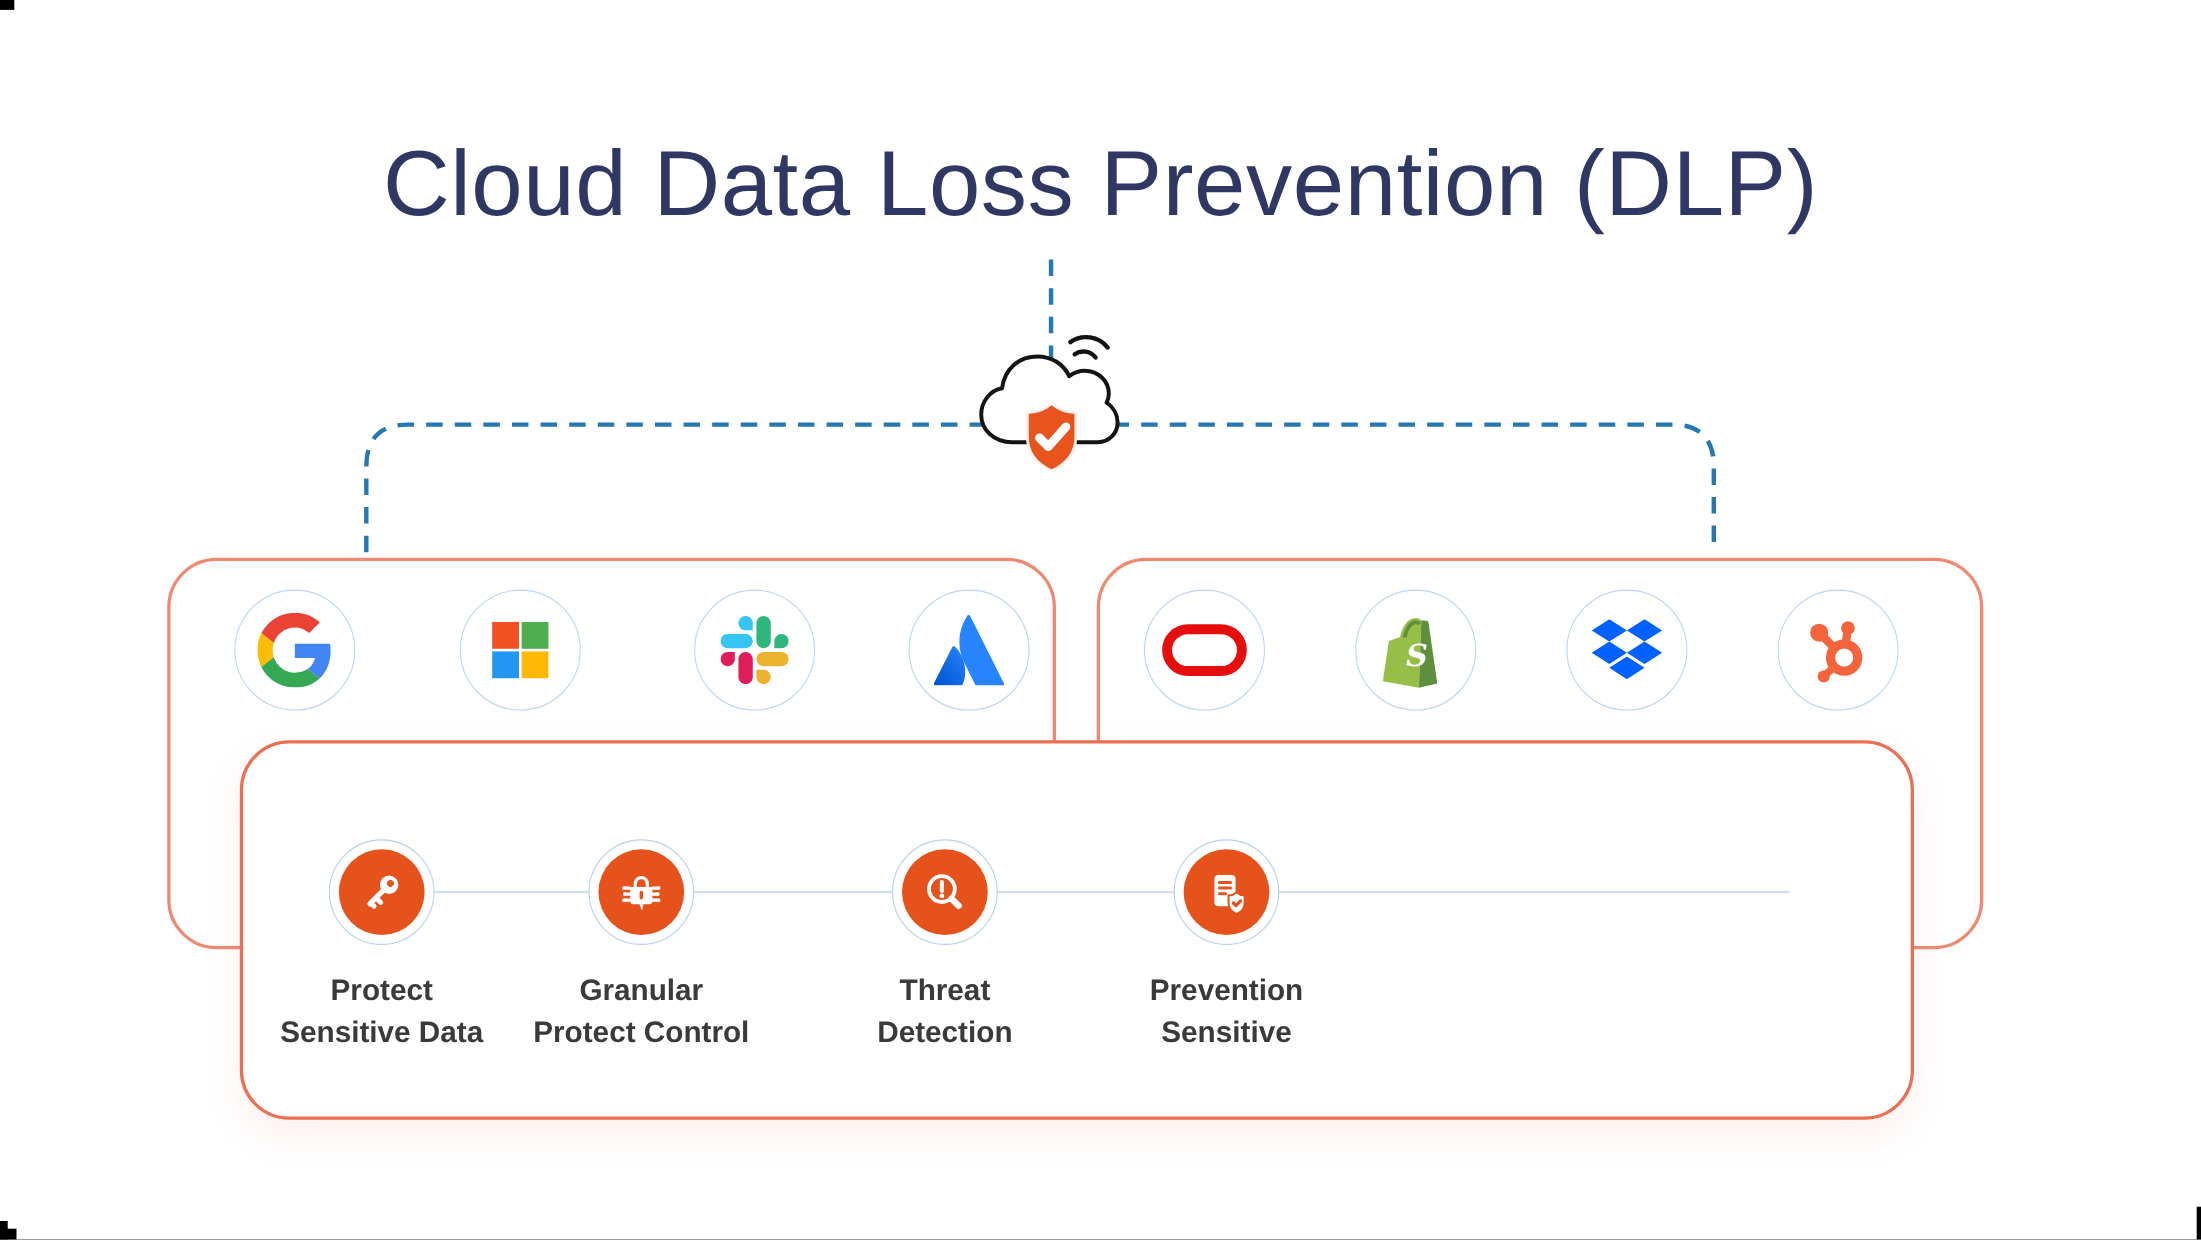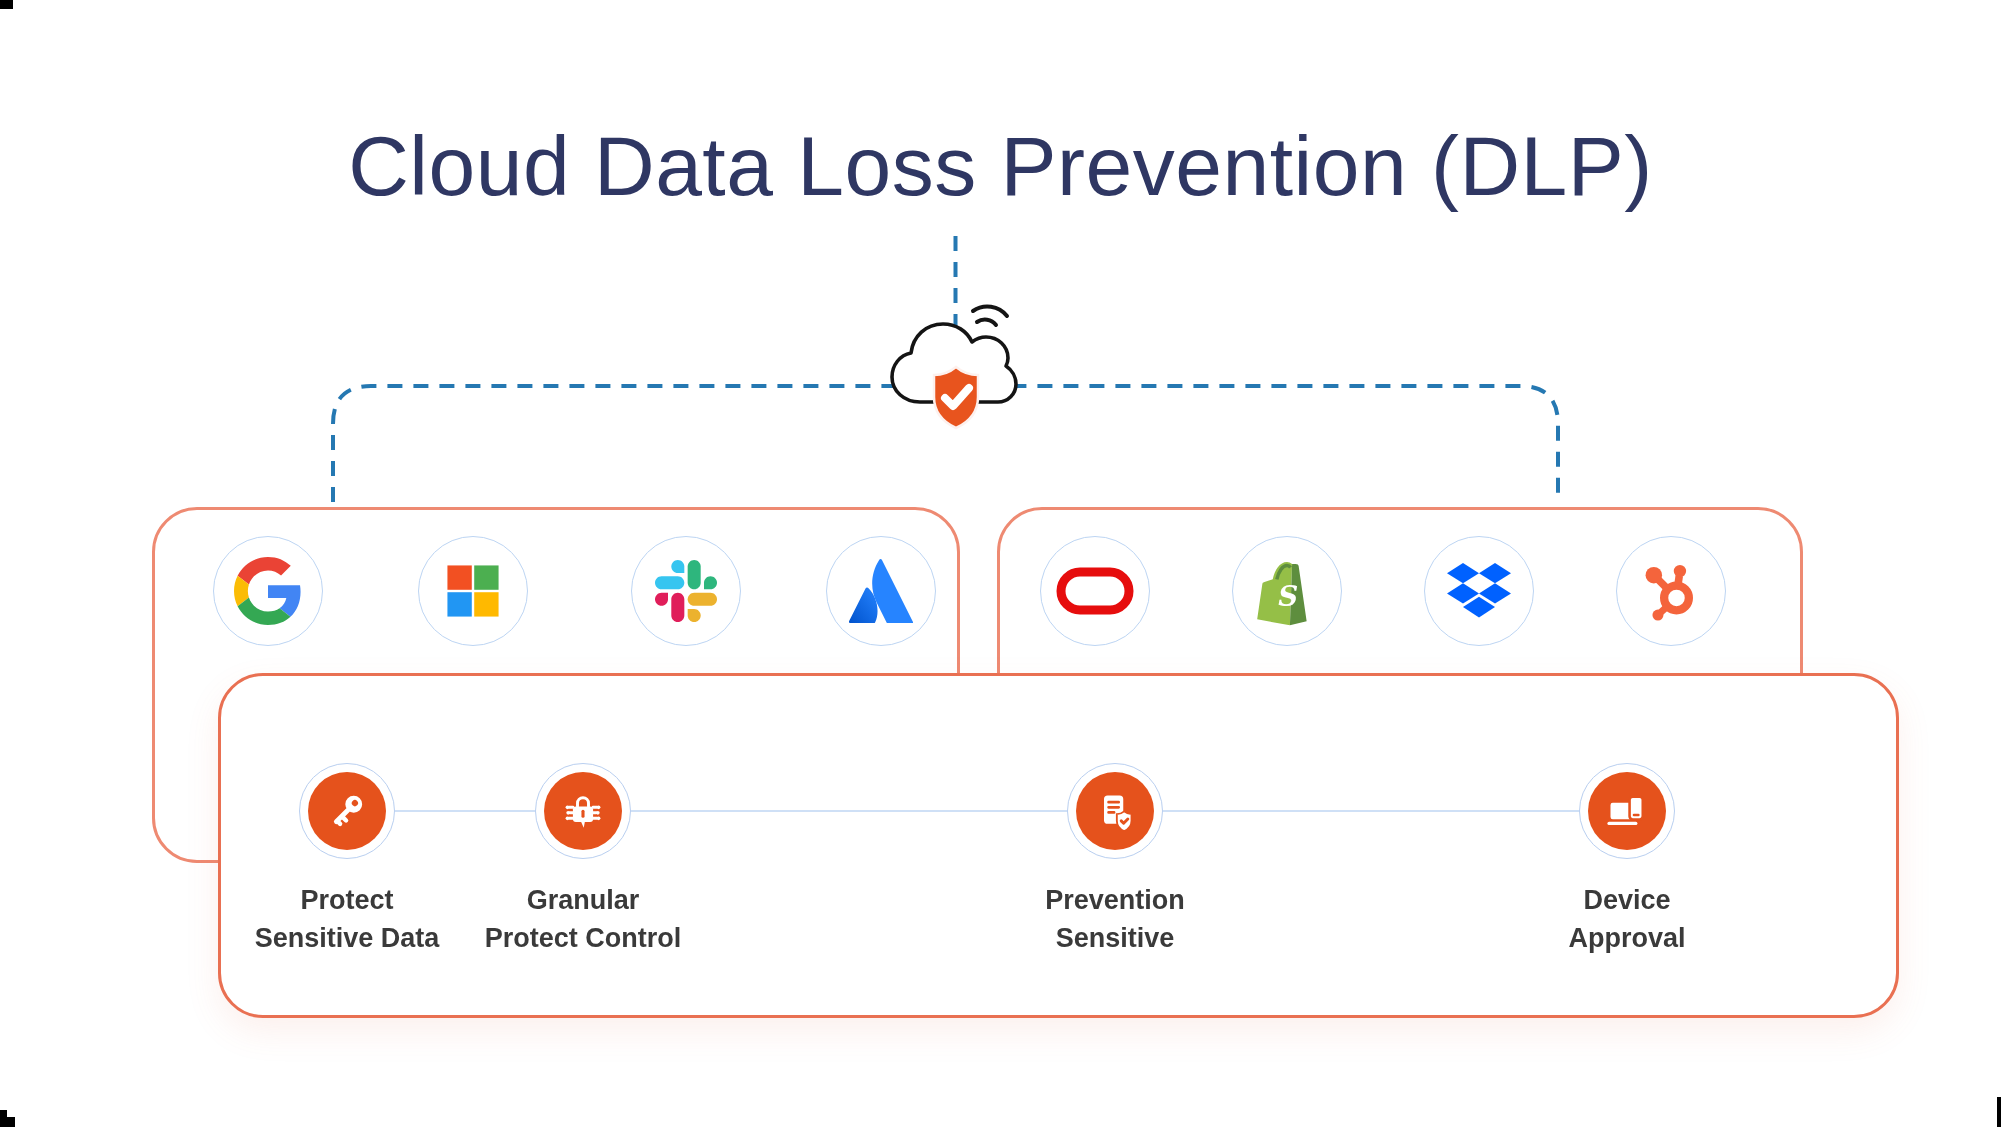--- a/index.html
+++ b/index.html
@@ -23,21 +23,21 @@
   }
   .box-left{left:152px;top:507px;width:808px;height:356px;}
   .box-right{left:997px;top:507px;width:806px;height:356px;}
   .logo-circle{
     position:absolute;top:26px;width:110px;height:110px;border-radius:50%;
     background:#ffffff;border:1.5px solid #BDD5F3;box-sizing:border-box;
     display:flex;align-items:center;justify-content:center;
   }
   
   .feature-box{
-    position:absolute;left:218px;top:673px;width:1681px;height:345px;
+    position:absolute;left:218px;top:673px;width:1522px;height:345px;
     background:#ffffff;border:3px solid #E97052;border-radius:45px;
     z-index:5;box-sizing:border-box;
     box-shadow:0 14px 34px rgba(222,110,80,0.10);
   }
   .feature-connector{
     position:absolute;left:126px;top:134px;width:1280px;height:2px;
     background:#CFE0F6;z-index:1;
   }
   .feature{
     position:absolute;top:87px;width:260px;margin-left:-130px;
@@ -215,50 +215,50 @@
           <path d="M11 18 h2 l-.6 3.2 z" fill="#fff"></path>
         </svg>
       </div>
         </div>
       <div class="feature-label">
         <span>Granular</span><br>
         <span>Protect Control</span>
       </div>
     </div>
 
+    <div class="feature" style="left:638px">
+      <div class="feature-ring">
+          <div class="feature-dot">
+        <svg width="44" height="44" viewBox="0 0 24 24">
+          <circle cx="10.5" cy="10.5" r="6.4" fill="none" stroke="#fff" stroke-width="1.9"></circle>
+          <path d="M15.3 15.3 L18.8 18.8" stroke="#fff" stroke-width="3.2" stroke-linecap="round"></path>
+          <path d="M10.5 7 v4.4" stroke="#fff" stroke-width="2" stroke-linecap="round"></path>
+          <circle cx="10.5" cy="13.9" r="1.2" fill="#fff"></circle>
+        </svg>
+      </div>
+        </div>
+      <div class="feature-label">
+        <span>Threat</span><br>
+        <span>Detection</span>
+      </div>
+    </div>
 
     <div class="feature" style="left:894px">
       <div class="feature-ring">
           <div class="feature-dot">
         <svg width="44" height="44" viewBox="0 0 24 24">
           <rect x="6" y="3.5" width="10.5" height="15.5" rx="2" fill="#fff"></rect>
           <path d="M8.5 7.2 h5.5 M8.5 10 h5.5 M8.5 12.8 h3" stroke="#E5521C" stroke-width="1.5" stroke-linecap="round"></path>
           <path d="M17 12.2 c1.2 1 2.6 1.5 4 1.5 v3.6 c0 2.8-1.8 4.7-4 5.6 -2.2-.9-4-2.8-4-5.6 v-3.6 c1.4 0 2.8-.5 4-1.5 z" fill="#fff" stroke="#E5521C" stroke-width="1"></path>
           <path d="M15.4 17.4 l1.3 1.3 2.3-2.3" stroke="#E5521C" stroke-width="1.6" fill="none" stroke-linecap="round" stroke-linejoin="round"></path>
         </svg>
       </div>
         </div>
       <div class="feature-label">
         <span>Prevention</span><br>
         <span>Sensitive</span>
       </div>
     </div>
 
 
-    <div class="feature" style="left:1406px">
-      <div class="feature-ring">
-          <div class="feature-dot">
-        <svg width="44" height="44" viewBox="0 0 24 24">
-          <rect x="3" y="7.5" width="12.5" height="9" rx="1.2" fill="#fff"></rect>
-          <path d="M2.2 18.8 h14.6" stroke="#fff" stroke-width="1.8" stroke-linecap="round"></path>
-          <rect x="13.4" y="4.2" width="7.2" height="12.4" rx="1.7" fill="#fff" stroke="#E5521C" stroke-width="1.4"></rect>
-          <path d="M15.8 14.2 h2.4" stroke="#E5521C" stroke-width="1.4" stroke-linecap="round"></path>
-        </svg>
-      </div>
-        </div>
-      <div class="feature-label">
-        <span>Device</span><br>
-        <span>Approval</span>
-      </div>
-    </div>
   </div>
 
 </div>
 
 </body></html>

